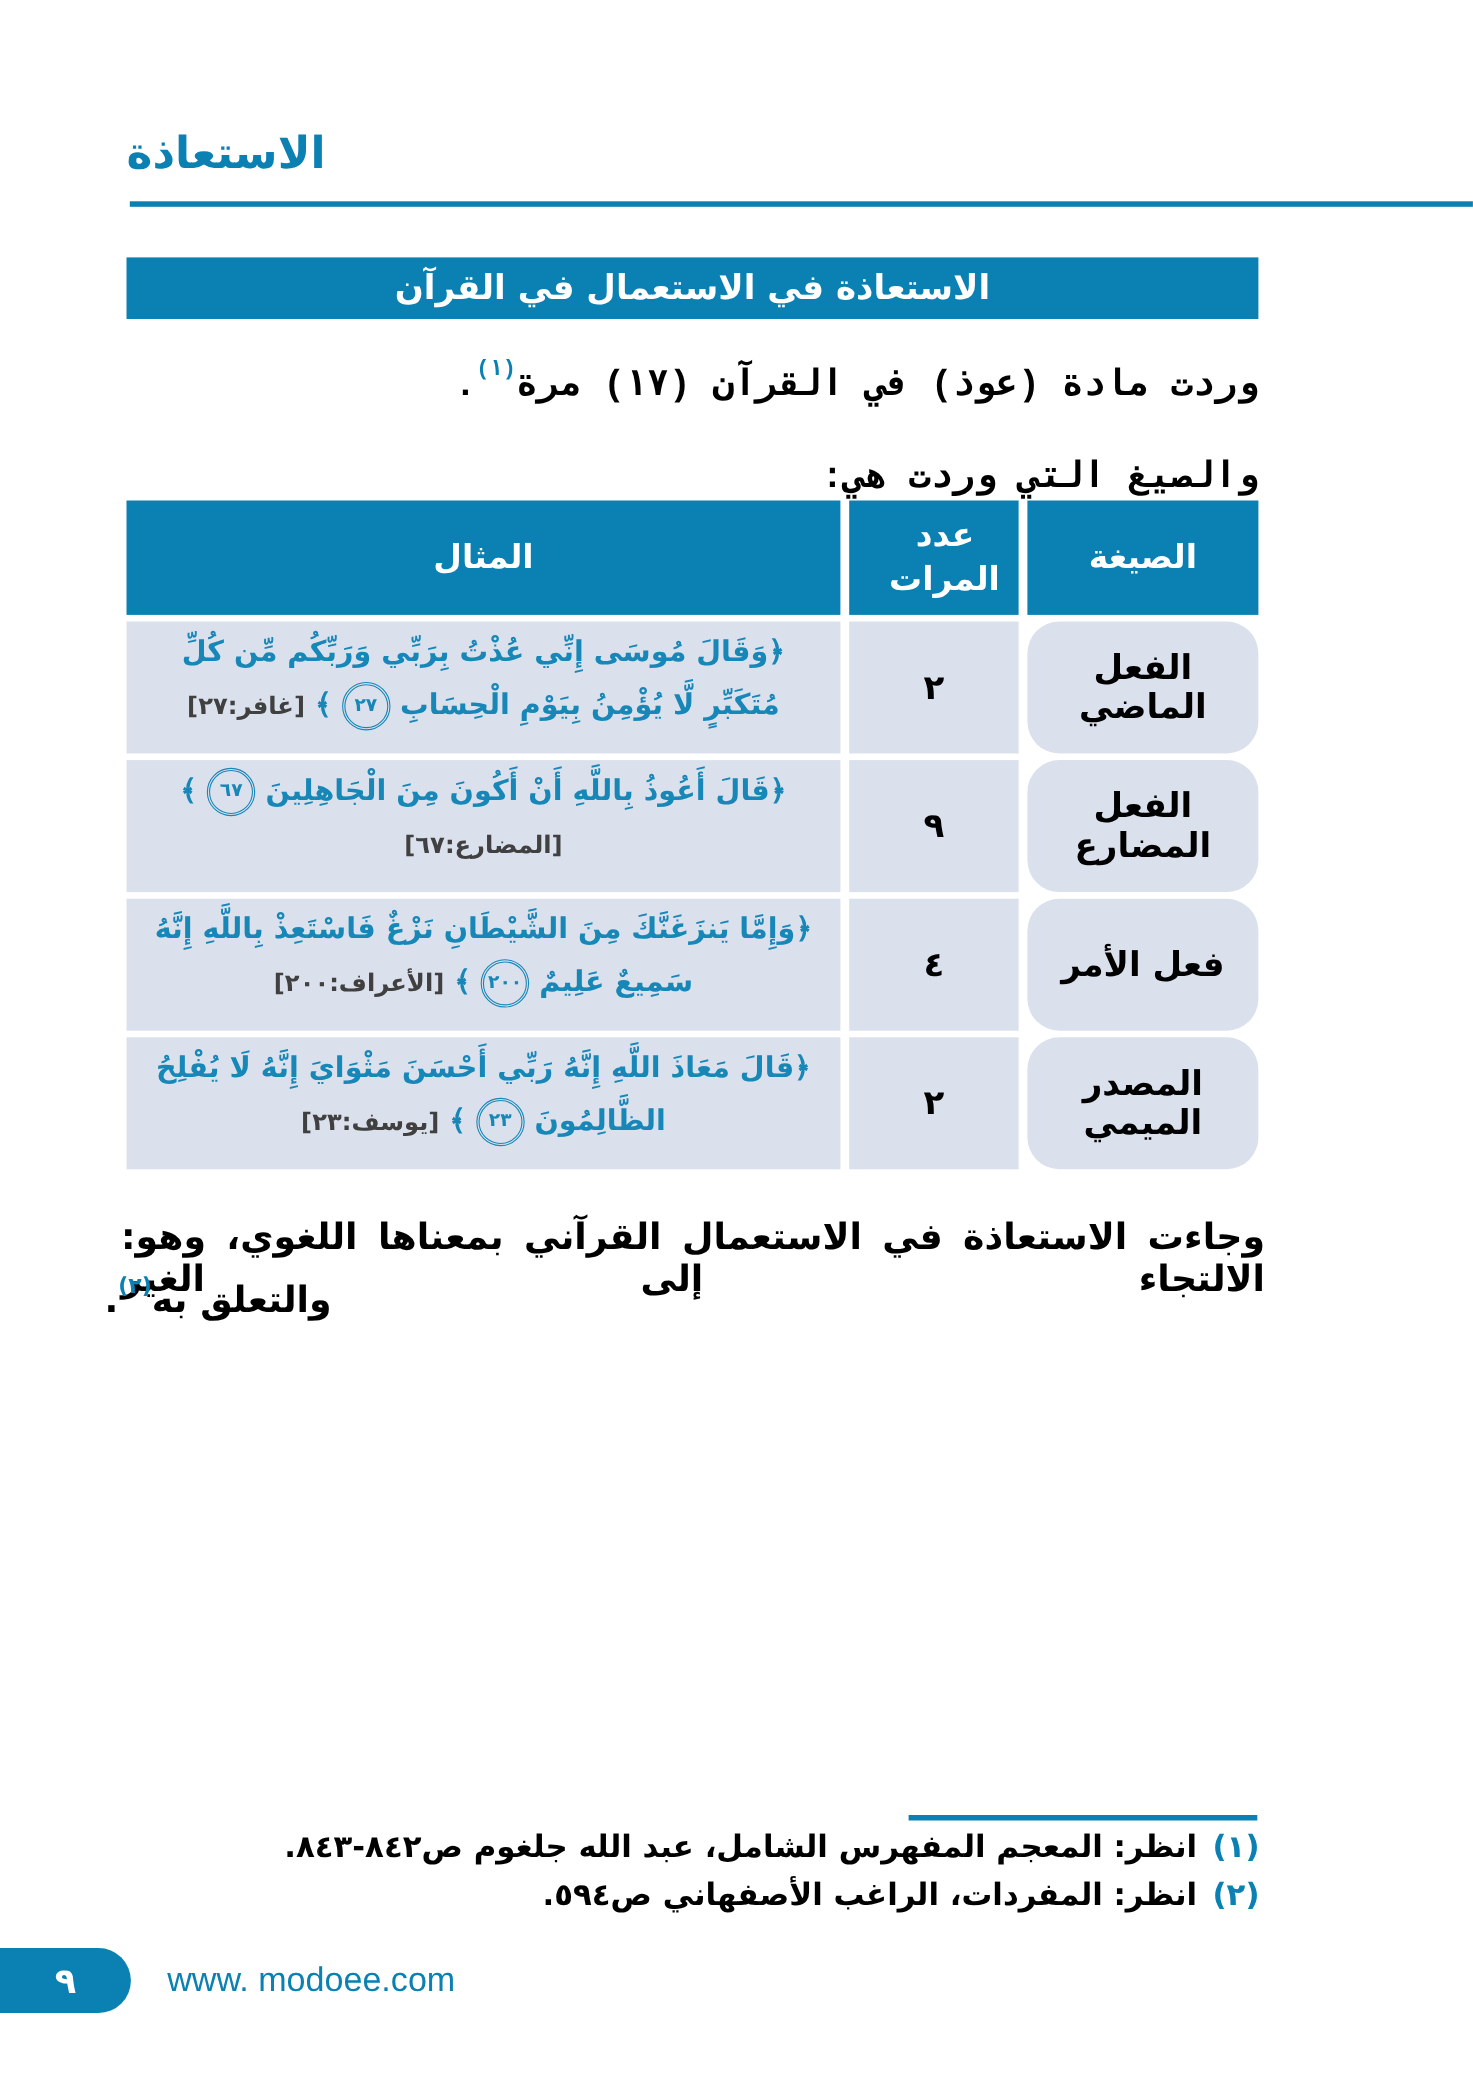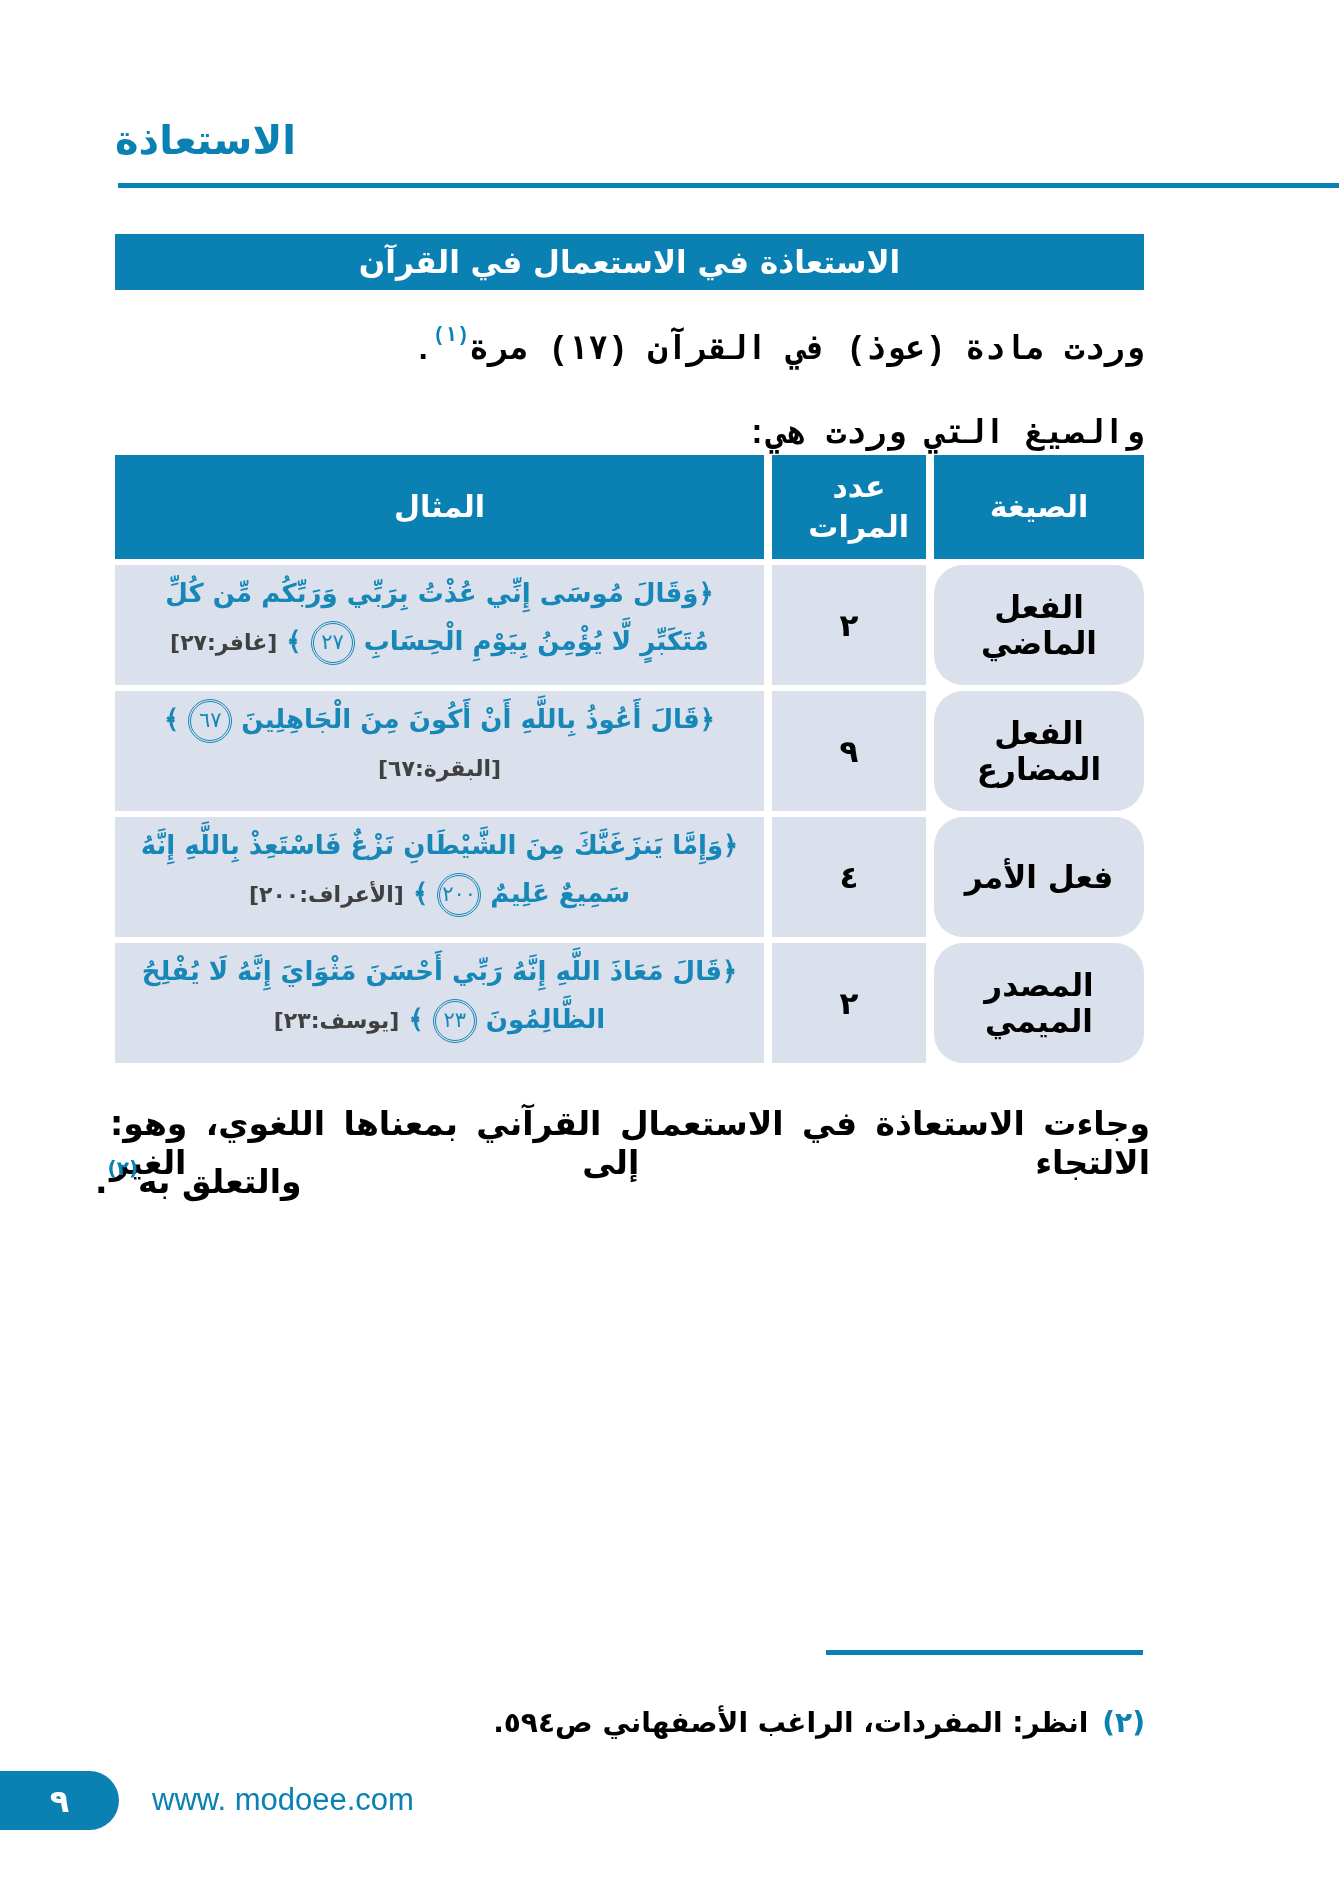--- a/index.html
+++ b/index.html
@@ -63,21 +63,21 @@
   .td.form-cell{font-size:31px;font-weight:bold;color:#000;border-radius:29px;}
   .td.count-cell{font-size:31px;font-weight:bold;color:#000;}
   .td.example-cell{
     font-size:26px;font-weight:bold;color:#1787b8;
     line-height:48px;padding:4px 14px;display:block;
     direction:rtl;
   }
   .ayah-badge{
     display:inline-flex;align-items:center;justify-content:center;
     width:38px;height:38px;border:3px double currentColor;border-radius:50%;
-    font-size:21px;font-weight:normal;vertical-align:middle;
+    font-size:17px;font-weight:bold;vertical-align:middle;
     line-height:1;
   }
   .verse-ref{color:#404040;font-size:22px;font-weight:bold;}
   .ref-block{display:block;margin-top:2px;}
   
   .para-line-1{
     position:absolute;left:110px;top:1092px;width:1040px;
     direction:rtl;font-size:33px;font-weight:bold;color:#000;
     text-align:justify;text-align-last:justify;margin-top:12px;
   }
@@ -144,21 +144,21 @@
       <span>﴾</span>
       <span class="verse-ref">[غافر:٢٧]</span>
     </div>
 
     <div class="td form-cell">الفعل المضارع</div>
     <div class="td count-cell">٩</div>
     <div class="td example-cell" dir="rtl">
       <span>﴿قَالَ أَعُوذُ بِاللَّهِ أَنْ أَكُونَ مِنَ الْجَاهِلِينَ</span>
       <span class="ayah-badge">٦٧</span>
       <span>﴾</span>
-      <span class="verse-ref ref-block">[البقرة:٦٧]</span>
+      <span class="verse-ref ref-block">[المضارع:٦٧]</span>
     </div>
 
     <div class="td form-cell">فعل الأمر</div>
     <div class="td count-cell">٤</div>
     <div class="td example-cell" dir="rtl">
       <span>﴿وَإِمَّا يَنزَغَنَّكَ مِنَ الشَّيْطَانِ نَزْغٌ فَاسْتَعِذْ بِاللَّهِ إِنَّهُ سَمِيعٌ عَلِيمٌ</span>
       <span class="ayah-badge">٢٠٠</span>
       <span>﴾</span>
       <span class="verse-ref">[الأعراف:٢٠٠]</span>
     </div>
@@ -170,20 +170,23 @@
       <span class="ayah-badge">٢٣</span>
       <span>﴾</span>
       <span class="verse-ref">[يوسف:٢٣]</span>
     </div>
   </div>
 
   <div class="para-line-1" dir="rtl">وجاءت الاستعاذة في الاستعمال القرآني بمعناها اللغوي، وهو: الالتجاء إلى الغير</div>
   <div class="para-line-2" dir="rtl"><span>والتعلق به</span><span class="fn-sup">(٢)</span><span>.</span></div>
 
   <div class="footnote-divider"></div>
+  <div class="footnote footnote-1" dir="rtl">
+    <span class="fn-marker">(١)</span><span>انظر: المعجم المفهرس الشامل، عبد الله جلغوم ص٨٤٢-٨٤٣.</span>
+  </div>
   <div class="footnote footnote-2" dir="rtl">
     <span class="fn-marker">(٢)</span><span>انظر: المفردات، الراغب الأصفهاني ص٥٩٤.</span>
   </div>
 
   <div class="page-number-tab">
     <span>٩</span>
   </div>
   <a class="website-url">www. modoee.com</a>
 
 </div>

